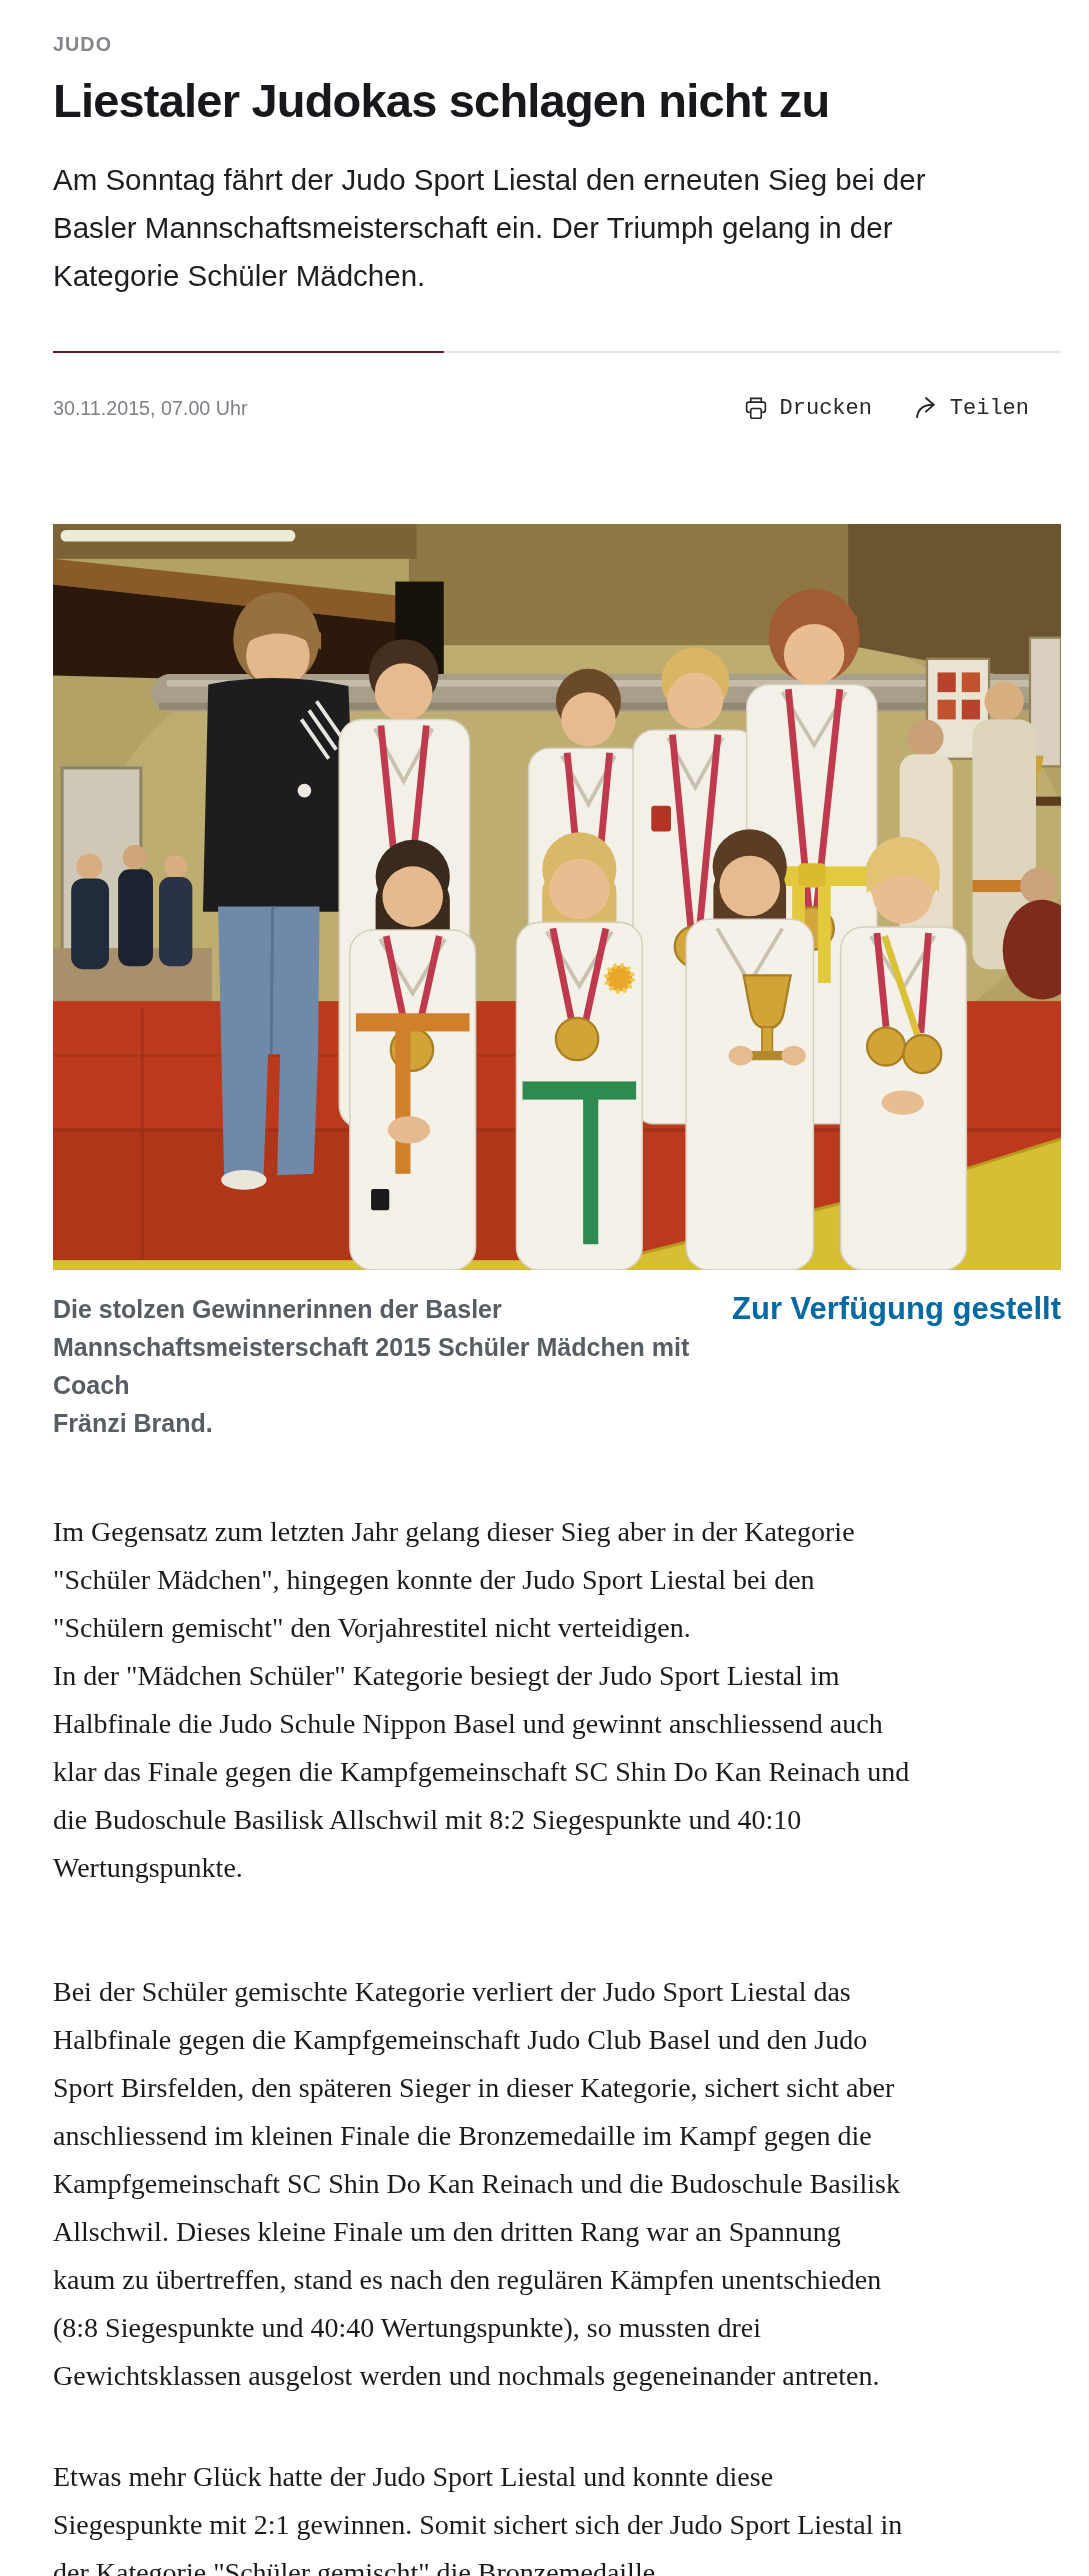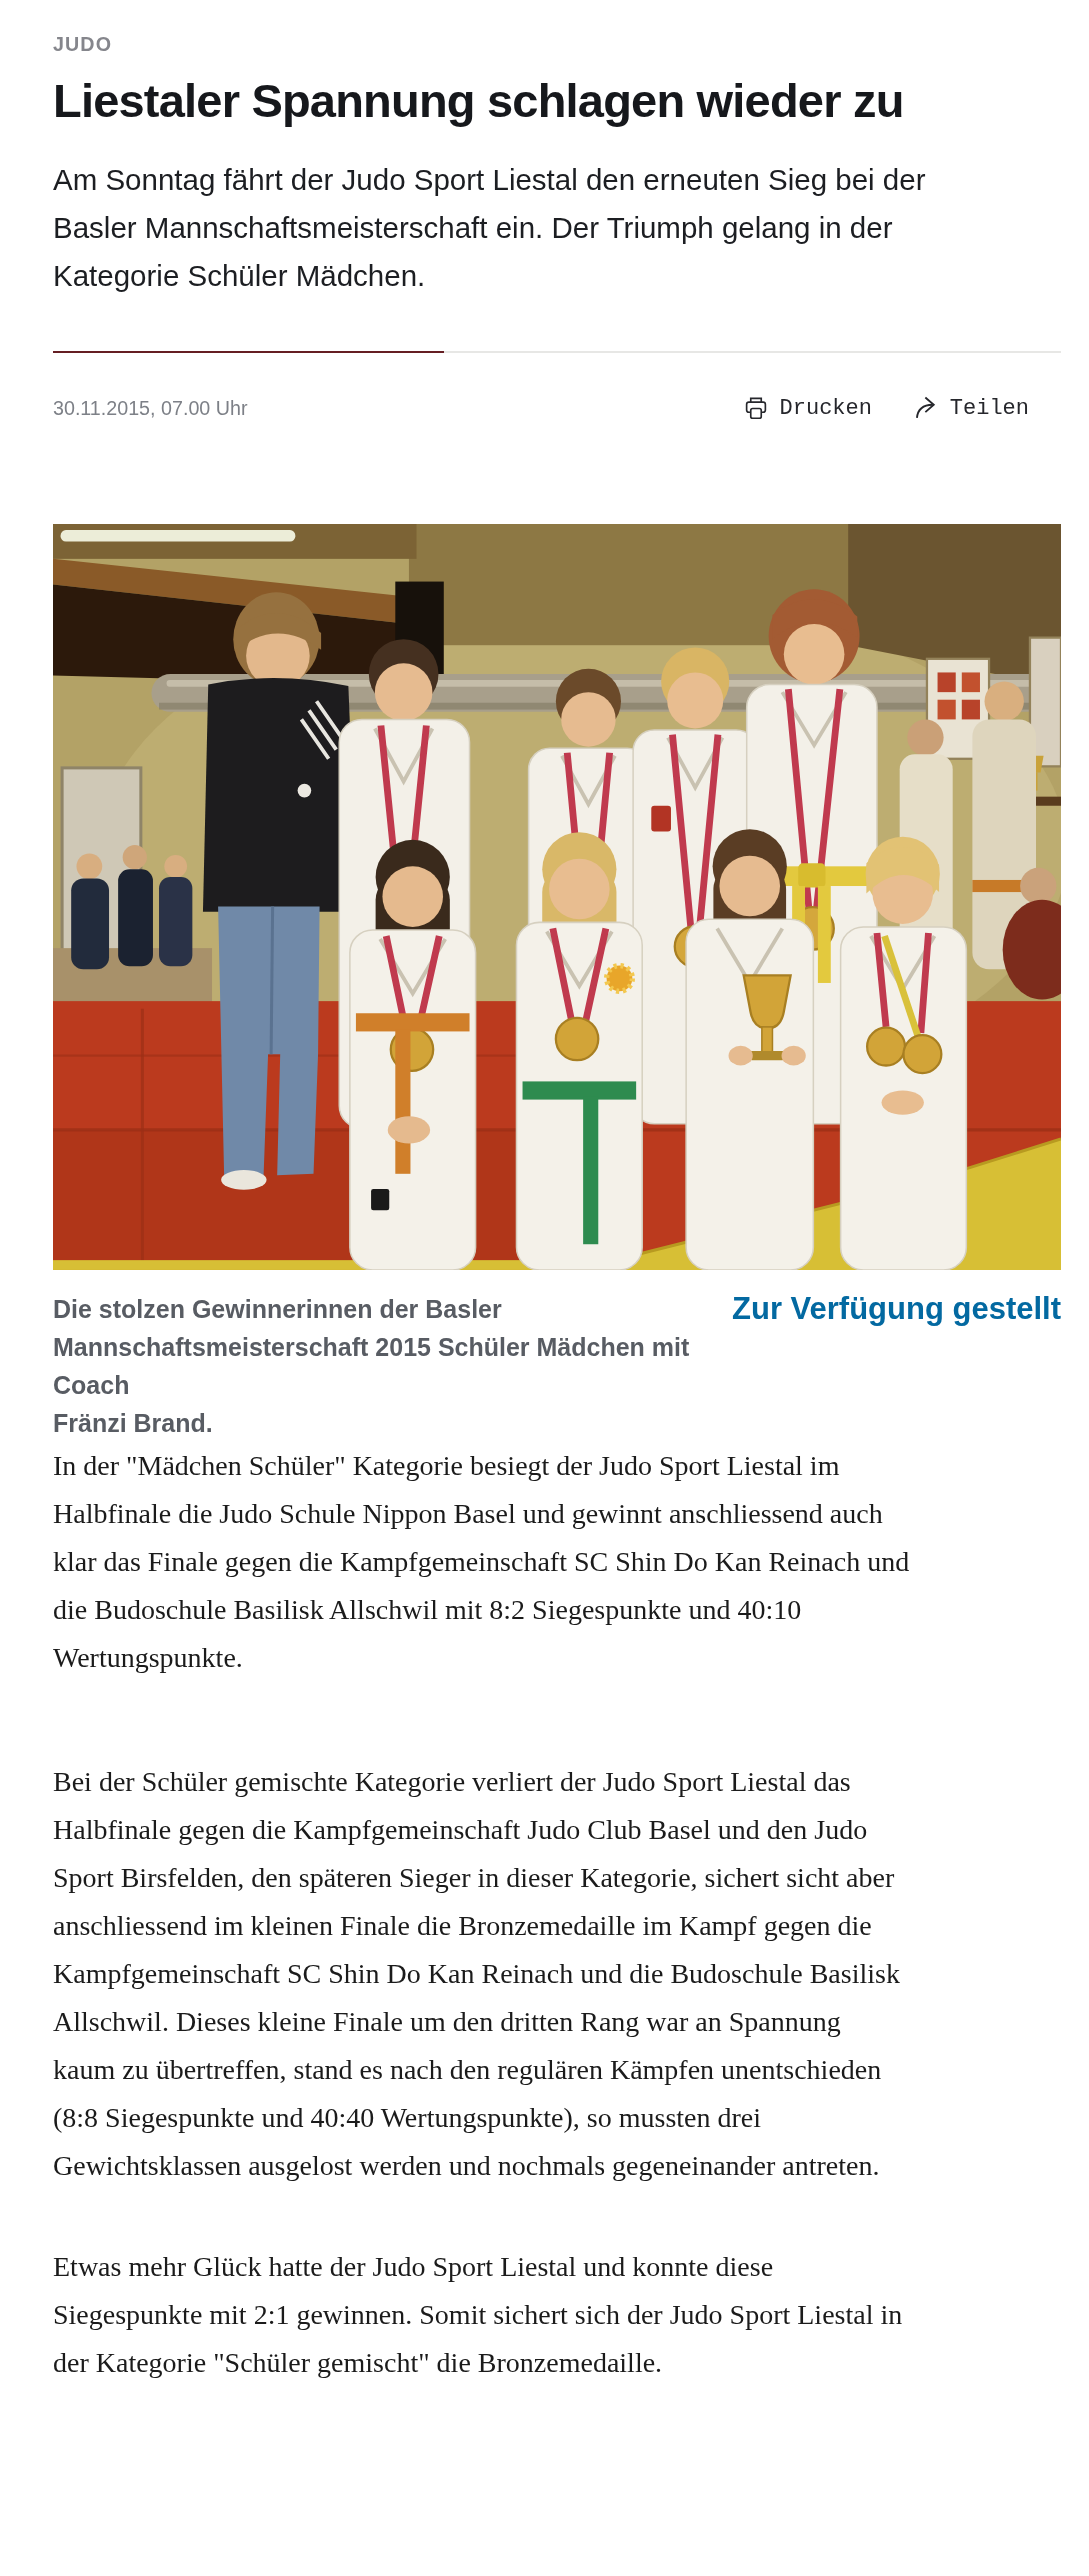--- a/index.html
+++ b/index.html
@@ -59,21 +59,21 @@
   .body-text p.p-gap-lg  { margin-top:76px; }
   .body-text p.p-gap-md  { margin-top:53px; }
 </style>
 </head>
 <body>
 
 <div class="container">
 
   <a class="kicker" style="color: rgb(133, 134, 140);">JUDO</a>
 
-  <h1 class="headline">Liestaler Spannung schlagen wieder zu</h1>
+  <h1 class="headline">Liestaler Judokas schlagen nicht zu</h1>
 
   <p class="lead">Am Sonntag fährt der Judo Sport Liestal den erneuten Sieg bei der
 Basler Mannschaftsmeisterschaft ein. Der Triumph gelang in der
 Kategorie Schüler Mädchen.</p>
 
   <div class="divider">
     <span class="divider-accent" style="background: rgb(101, 30, 35);"></span>
     <span class="divider-rest" style="background: rgb(231, 231, 229);"></span>
   </div>
 
@@ -296,20 +296,23 @@
     </div>
     <figcaption class="caption-row">
       <span class="caption" style="color: rgb(88, 92, 99);">Die stolzen Gewinnerinnen der Basler
 Mannschaftsmeisterschaft 2015 Schüler Mädchen mit Coach
 Fränzi Brand.</span>
       <span class="credit">Zur Verfügung gestellt</span>
     </figcaption>
   </figure>
 
   <div class="body-text">
+    <p class="p-first">Im Gegensatz zum letzten Jahr gelang dieser Sieg aber in der Kategorie
+"Schüler Mädchen", hingegen konnte der Judo Sport Liestal bei den
+"Schülern gemischt" den Vorjahrestitel nicht verteidigen.</p>
     <p class="p-cont">In der "Mädchen Schüler" Kategorie besiegt der Judo Sport Liestal im
 Halbfinale die Judo Schule Nippon Basel und gewinnt anschliessend auch
 klar das Finale gegen die Kampfgemeinschaft SC Shin Do Kan Reinach und
 die Budoschule Basilisk Allschwil mit 8:2 Siegespunkte und 40:10
 Wertungspunkte.</p>
     <p class="p-gap-lg">Bei der Schüler gemischte Kategorie verliert der Judo Sport Liestal das
 Halbfinale gegen die Kampfgemeinschaft Judo Club Basel und den Judo
 Sport Birsfelden, den späteren Sieger in dieser Kategorie, sichert sicht aber
 anschliessend im kleinen Finale die Bronzemedaille im Kampf gegen die
 Kampfgemeinschaft SC Shin Do Kan Reinach und die Budoschule Basilisk

